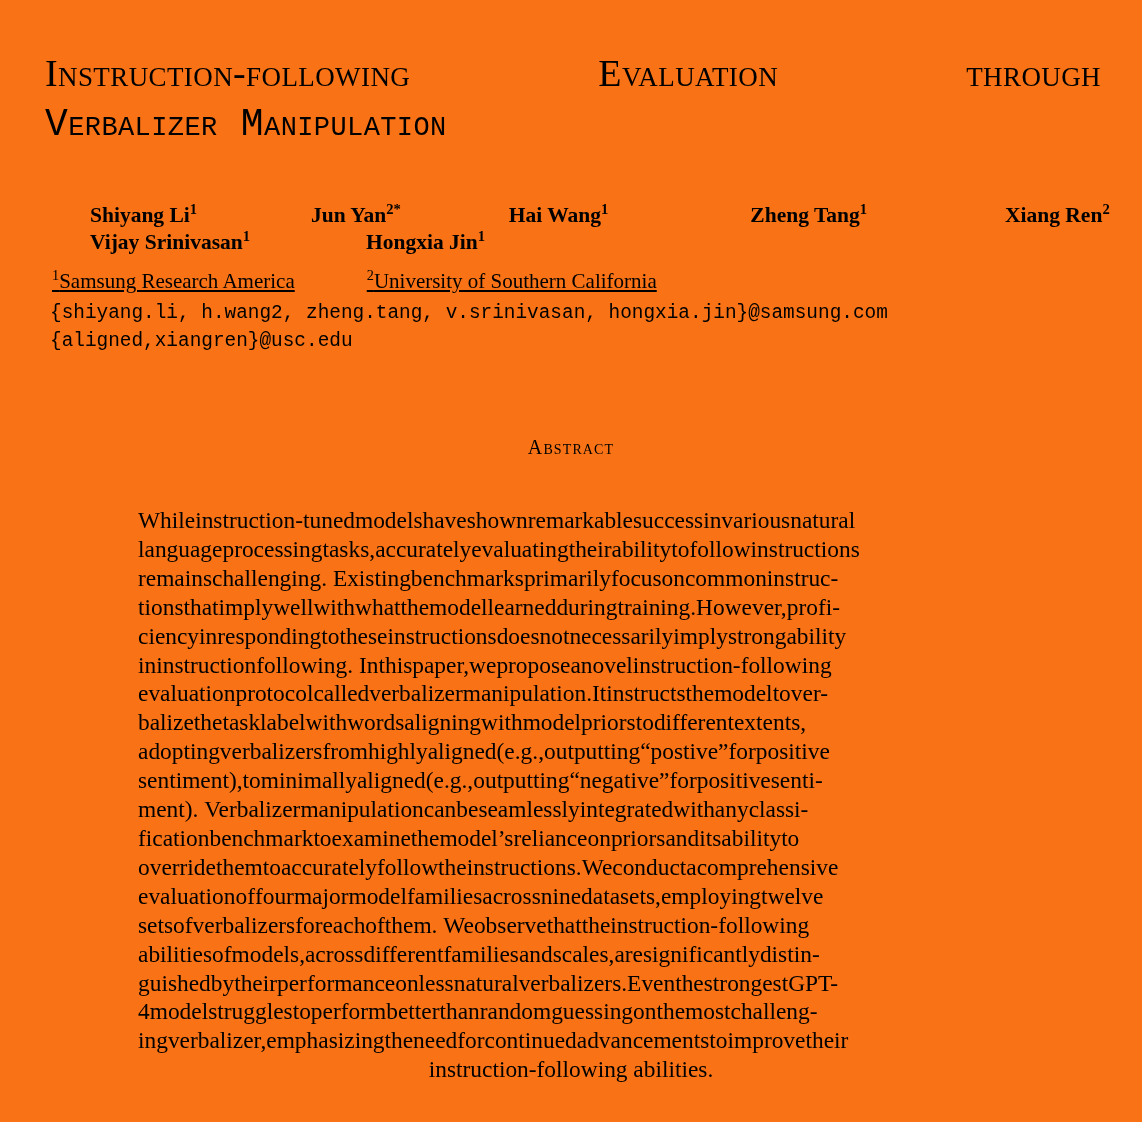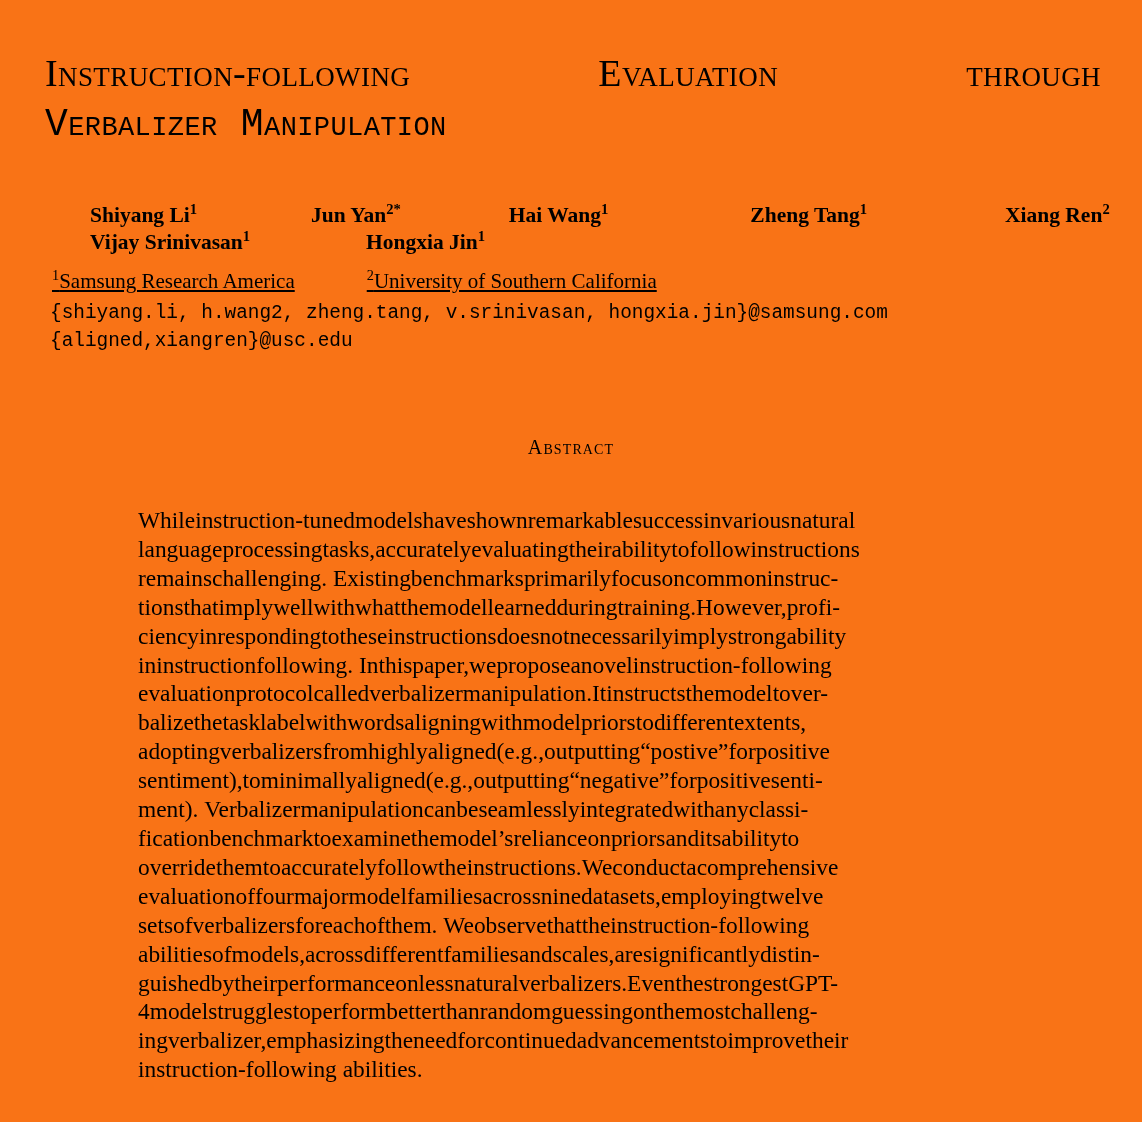--- a/index.html
+++ b/index.html
@@ -144,21 +144,21 @@
     text-align: justify;
   }
   
   .abstract-line > .jl {
     display: flex;
     flex-direction: row;
     justify-content: flex-start;
     width: 866px;
   }
   .abstract-line.last > .jl {
-    justify-content: flex-start;
+    justify-content: center;
   }
   .w { display: inline-block; white-space: pre; }
 </style>
 </head>
 <body>
 
 <div class="page">
 
   <div class="title-block">
     <div class="title-line title-line-1">

